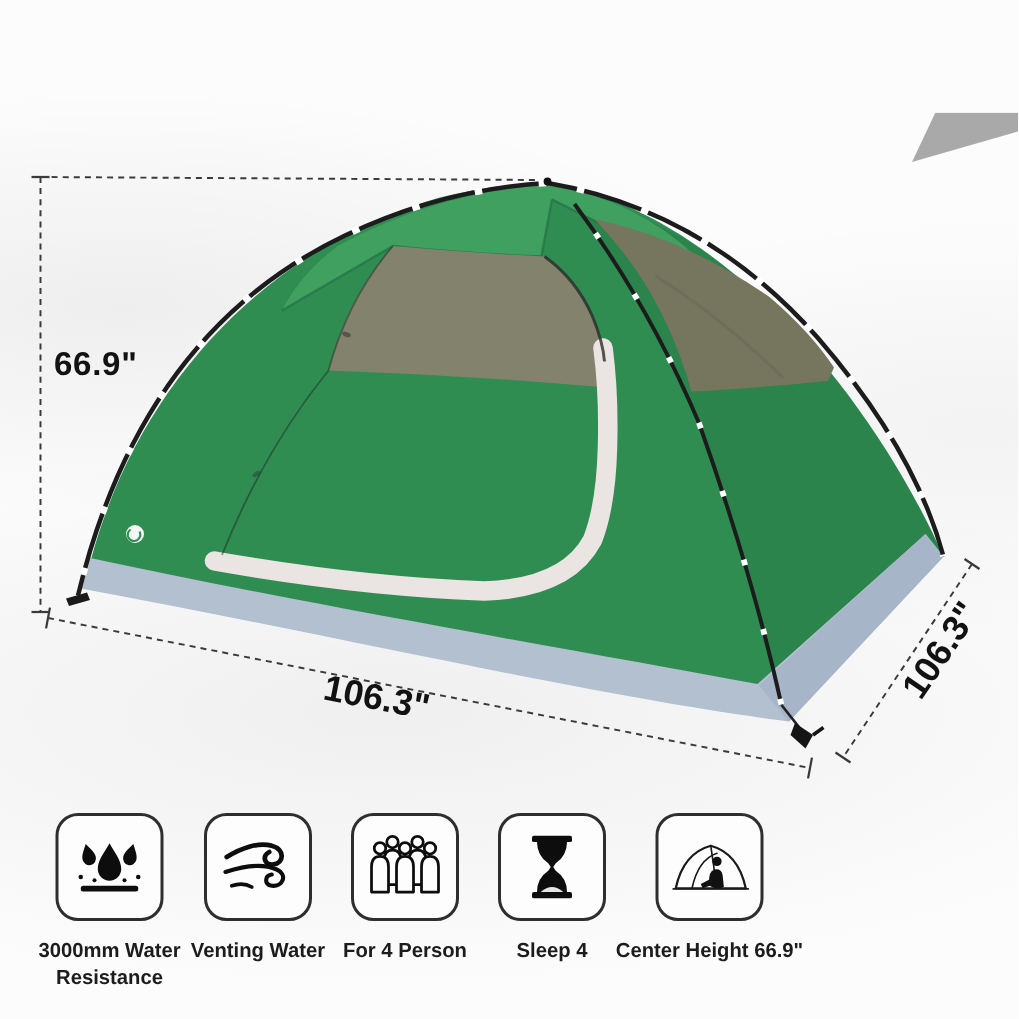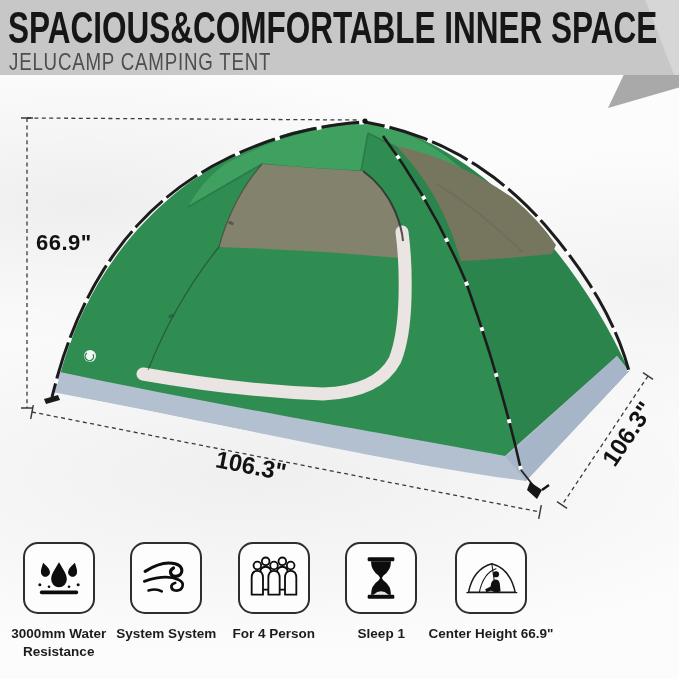--- a/index.html
+++ b/index.html
@@ -36,40 +36,35 @@
   
   .tent-svg{position:absolute;inset:0;z-index:1;}
   .dim-label{position:absolute;z-index:2;font-weight:bold;color:#121212;white-space:nowrap;}
   .dim-h{left:36px;top:230px;font-size:22px;letter-spacing:.5px;}
   .dim-w{left:195px;top:452px;width:112px;text-align:center;font-size:24px;
          transform:rotate(11deg);}
   .dim-d{left:572px;top:420px;width:112px;text-align:center;font-size:24px;
          transform:rotate(-56deg);}
   
   .features{position:absolute;left:0;top:542px;width:552px;z-index:2;
-    display:flex;justify-content:space-between;padding:0 5px;box-sizing:border-box;}
+    display:flex;justify-content:space-between;padding:0 23px;box-sizing:border-box;}
   .feature{width:112px;display:flex;flex-direction:column;align-items:center;}
   .feature-box{width:72px;height:72px;box-sizing:border-box;border:2.5px solid #2e2e2e;
     border-radius:15px;background:#fdfdfd;display:flex;align-items:center;justify-content:center;}
   .feature-label{margin-top:11px;font-size:13.5px;font-weight:bold;color:#1c1c1c;
     text-align:center;line-height:1.35;white-space:nowrap;display:inline-block;}
   .feature:nth-child(1) .feature-label{white-space:normal;width:100px;}
   .feature:nth-child(6) .feature-label{font-size:13px;margin-left:-8px;}
   .ic{stroke-linecap:round;stroke-linejoin:round;}
 </style>
 </head>
 <body>
 
 <div class="page">
 
-  <div class="hdr">
-    <div class="hdr-cut"></div>
-    <div class="hdr-title">SPACIOUS&amp;COMFORTABLE INNER SPACE</div>
-    <div class="hdr-sub">JELUCAMP CAMPING TENT</div>
-  </div>
   <div class="hdr-flag"></div>
 
   <svg class="tent-svg" viewBox="0 0 679 679">
 
     <path d="M 56,392 C 85,258 180,164 292,132 Q 332,122 365,122
              C 468,136 574,248 629,371 L 526,480 C 400,464 215,422 56,392 Z" style="fill:var(--c-green,#2F8D52)"></path>
 
     <path d="M 383,136 Q 432,202 466,282 Q 502,384 521,470
              L 629,371 C 574,248 468,136 383,136 Z" fill="#000" opacity="0.06"></path>
 
@@ -155,21 +150,21 @@
     <div class="feature">
       <div class="feature-box">
         <svg width="60" height="60" viewBox="0 0 72 72">
           <g class="ic" fill="none" stroke="#0d0d0d">
             <path stroke-width="3.8" d="M11,28 C22,21 36,16 47,19 C58,22 57,33 48,34 C41,34.6 39,27 45,24"></path>
             <path stroke-width="3.3" d="M10,40 C25,35 40,33 51,38 C60,42 56,52 47,51 C41,50 41,43 47,42"></path>
             <path stroke-width="3" d="M15,51 C21,49 26,49 31,52"></path>
           </g>
         </svg>
       </div>
-      <span class="feature-label">System System</span>
+      <span class="feature-label">Venting Water</span>
     </div>
 
 
     <div class="feature">
       <div class="feature-box">
         <svg width="60" height="60" viewBox="0 0 72 72">
           <g class="ic" fill="#fdfdfd" stroke="#0d0d0d" stroke-width="2.2">
             <circle cx="26" cy="16" r="4.6"></circle>
             <path d="M19.2,50 V31 q0,-8.5 6.8,-8.5 q6.8,0 6.8,8.5 V50 Z"></path>
             <circle cx="46" cy="16" r="4.6"></circle>
@@ -190,21 +185,21 @@
       <div class="feature-box">
         <svg width="60" height="60" viewBox="0 0 72 72">
           <g fill="#0d0d0d">
             <rect x="20" y="11" width="32" height="5" rx="1.5"></rect>
             <rect x="20" y="56" width="32" height="5" rx="1.5"></rect>
             <path d="M24,16 h24 q0,11 -9,17 l-2,3 2,3 q9,6 9,17 h-24 q0,-11 9,-17 l2,-3 -2,-3 q-9,-6 -9,-17 z"></path>
             <path d="M27,56 q9,-8 18,0 z" fill="#fdfdfd" opacity=".9"></path>
           </g>
         </svg>
       </div>
-      <span class="feature-label">Sleep 1</span>
+      <span class="feature-label">Sleep 4</span>
     </div>
 
     <div class="feature">
       <div class="feature-box">
         <svg width="60" height="60" viewBox="0 0 72 72">
           <g class="ic" fill="none" stroke="#1a1a1a" stroke-width="1.8">
             <path d="M9,53 Q15,25 37,19 Q59,25 65,53 Z"></path>
             <path d="M22,53 Q27,30 42,25" stroke-width="1.3"></path>
             <path d="M37,19 Q40,36 41,53" stroke-width="1.3"></path>
             <line x1="7" y1="53.5" x2="67" y2="53.5" stroke-width="1.4"></line>

